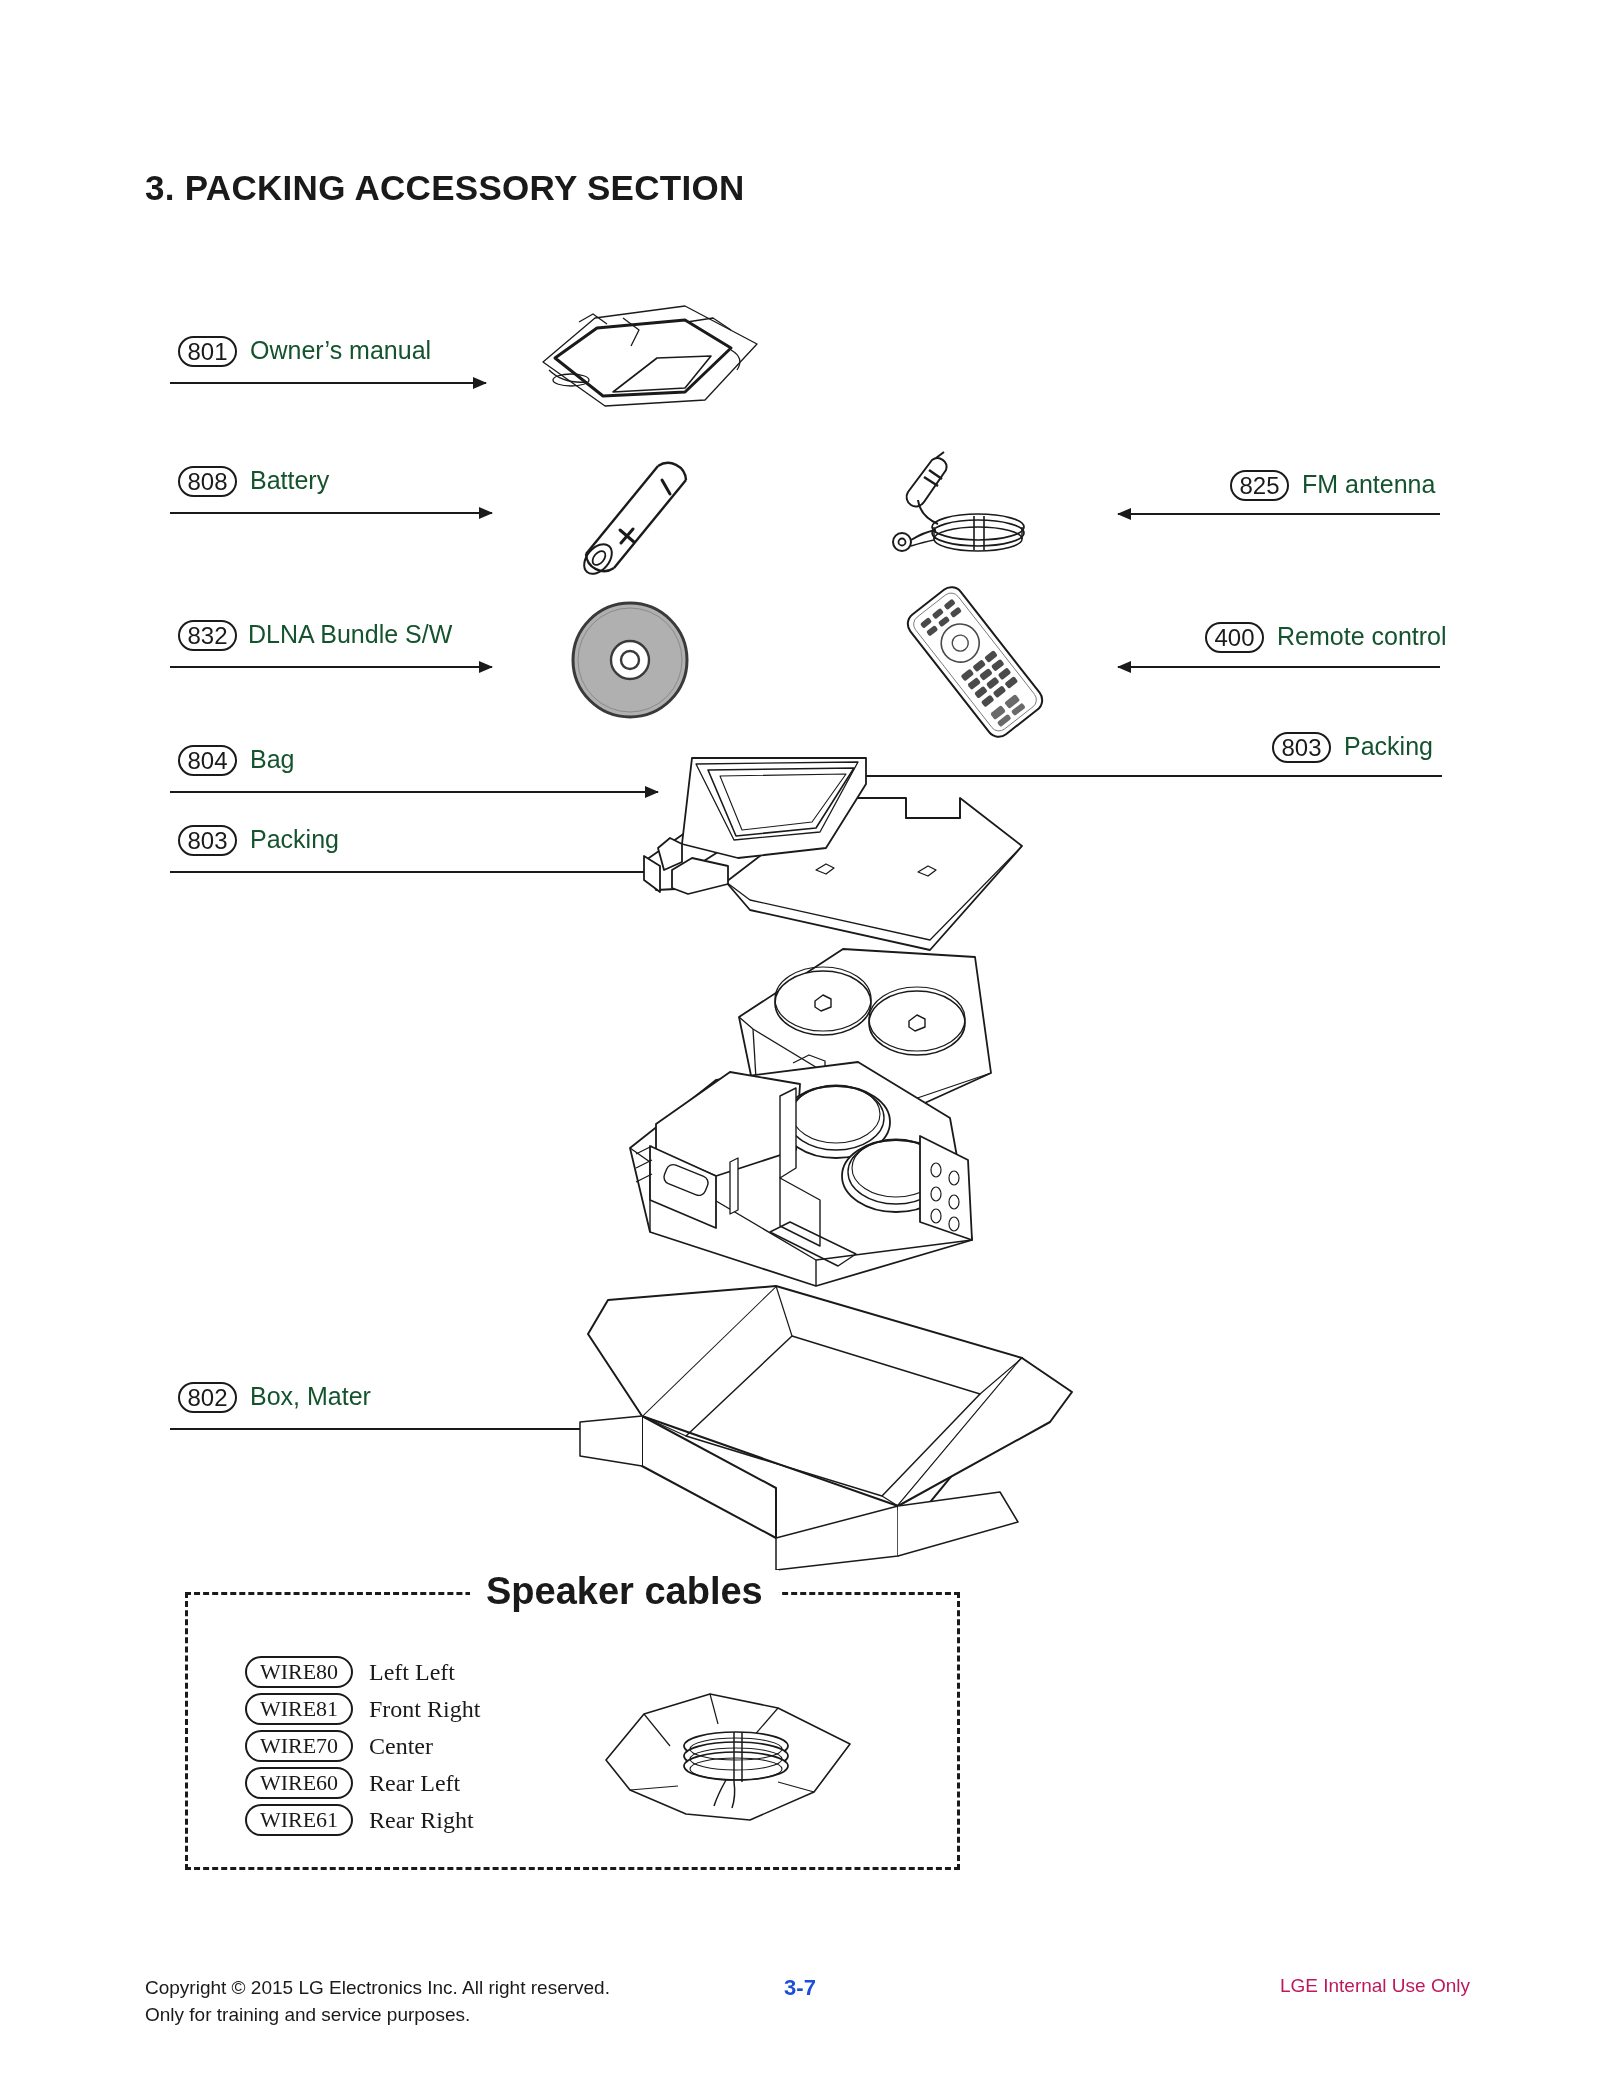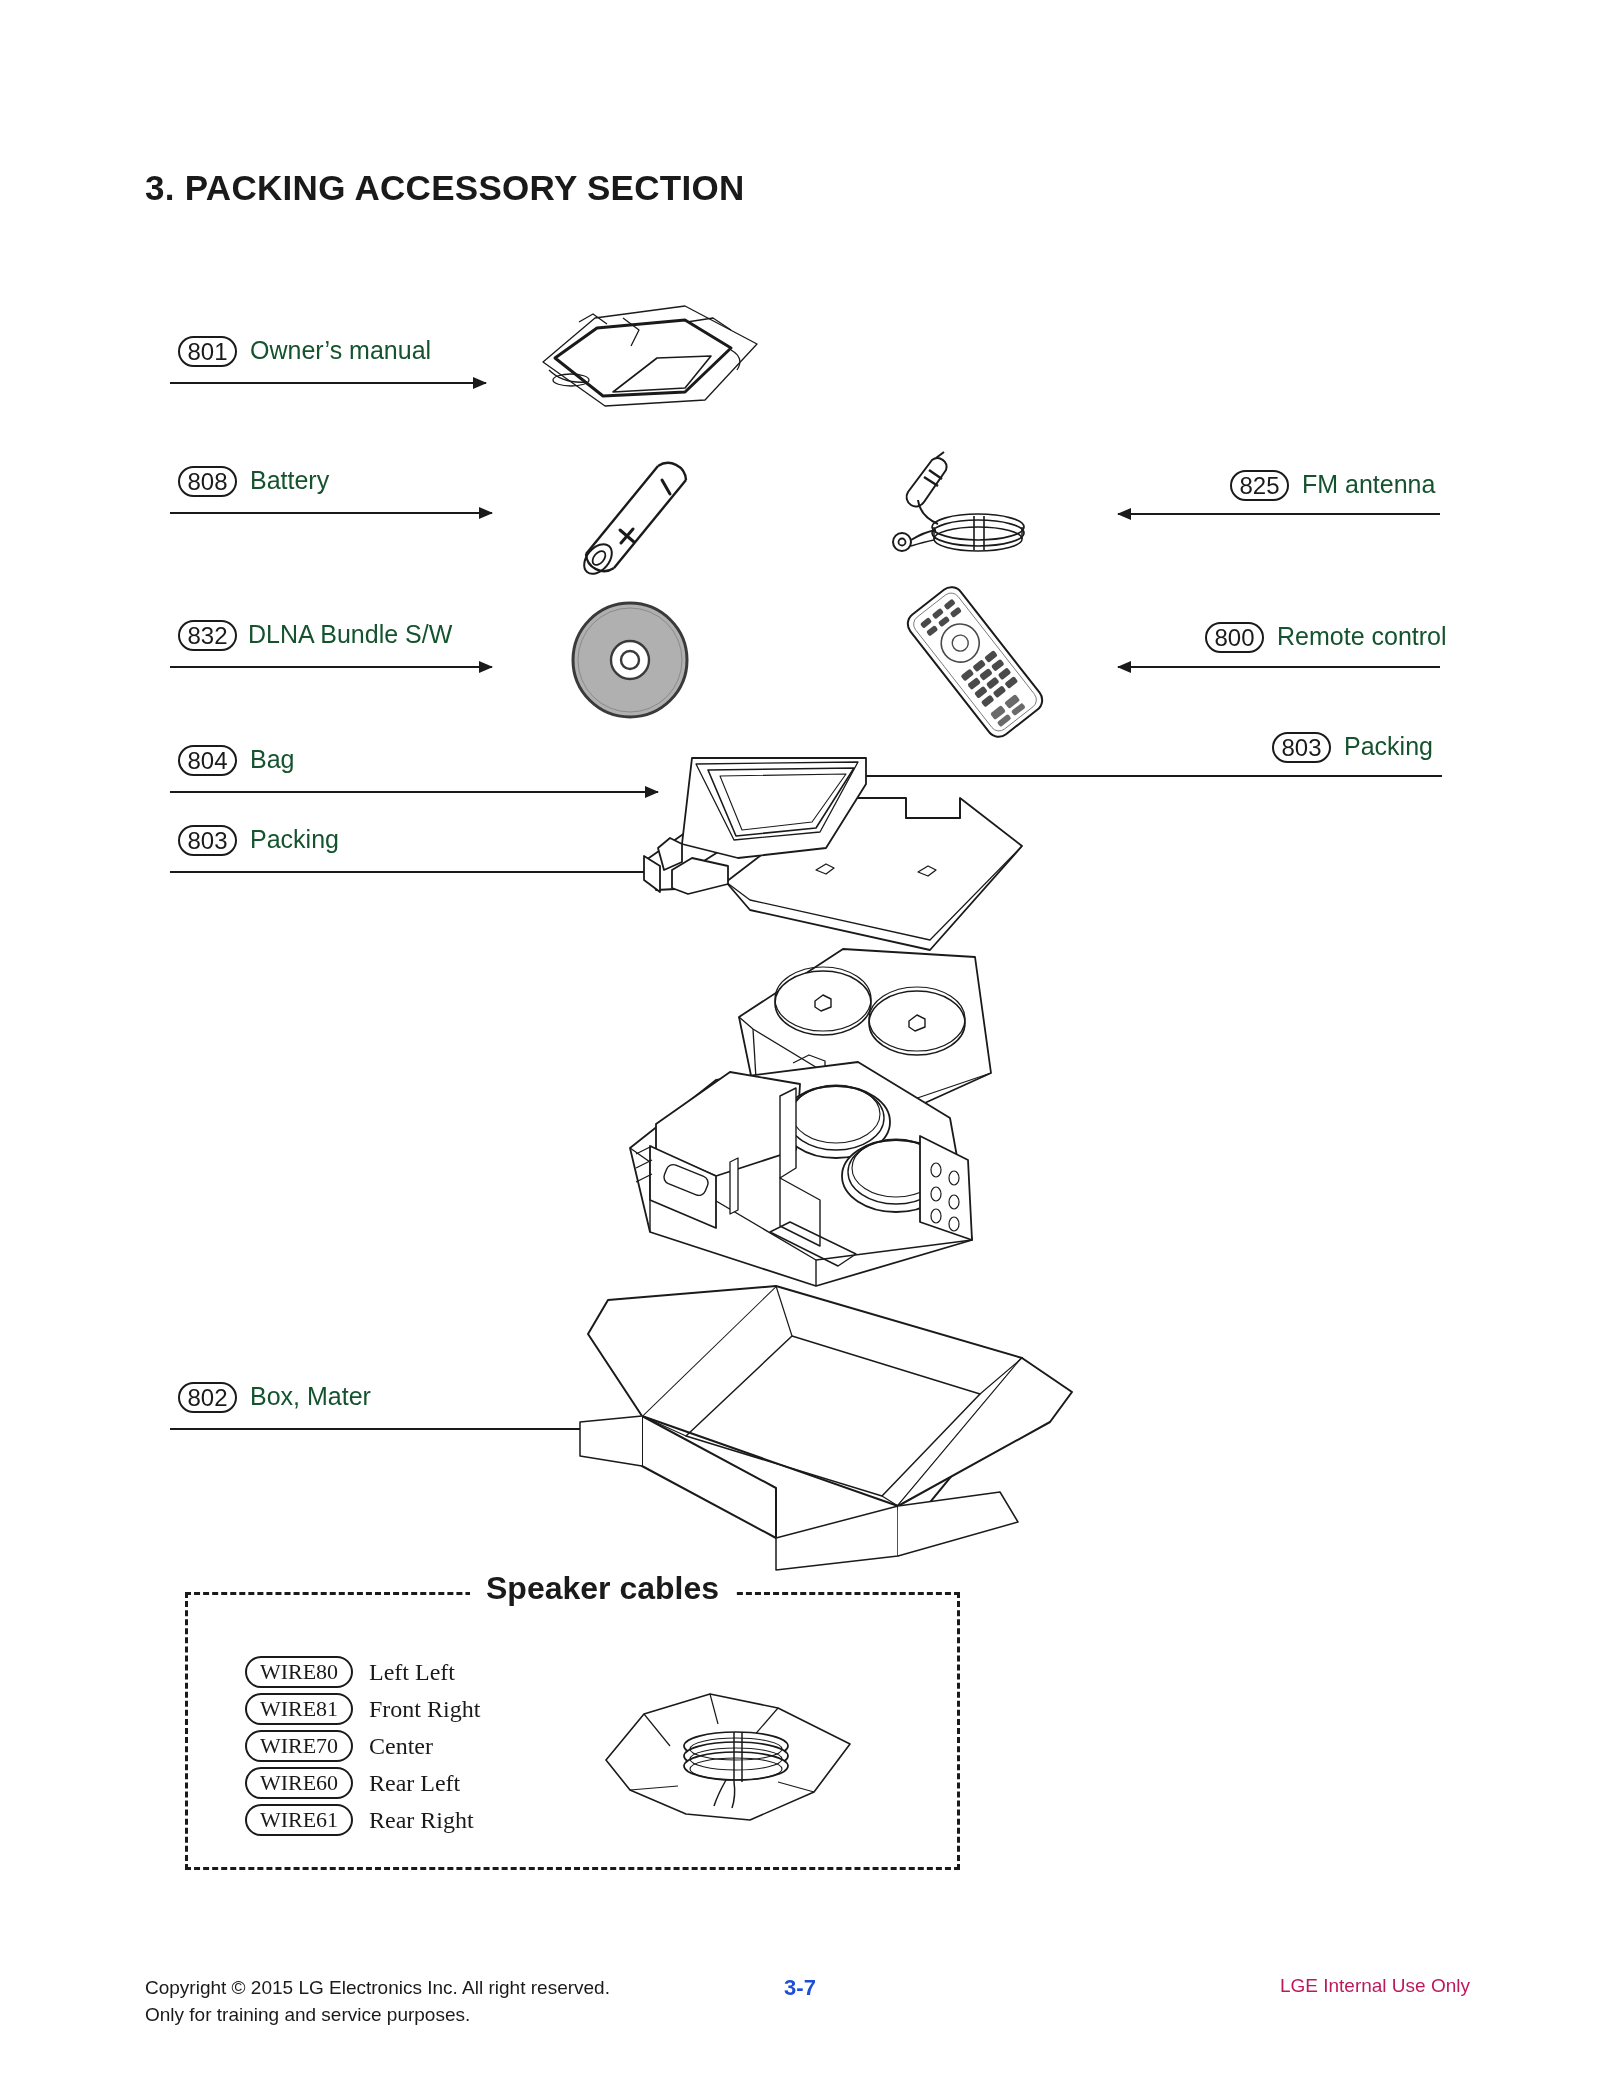--- a/index.html
+++ b/index.html
@@ -110,21 +110,21 @@
     border: 3px dashed #1a1a1a;
     box-sizing: border-box;
     background: transparent;
   }
   #speaker-title {
     position: absolute;
     left: 470px;
     top: 1570px;
     background: #ffffff;
     padding: 0 16px;
-    font-size: 32px;
+    font-size: 38px;
     font-weight: bold;
     color: #1a1a1a;
     white-space: nowrap;
     z-index: 4;
   }
   #wire-list {
     position: absolute;
     left: 245px;
     top: 1655px;
     font-family: Liberation Serif, serif;
@@ -284,21 +284,21 @@
   <div class="art" style="left:570px; top:600px;">
     <svg width="120" height="120" viewBox="0 0 120 120">
       <circle cx="60" cy="60" r="57" fill="#b0b0b0" stroke="#3a3a3a" stroke-width="3"></circle>
       <circle cx="60" cy="60" r="52" fill="none" stroke="#8a8a8a" stroke-width="1"></circle>
       <circle cx="60" cy="60" r="19" fill="#ffffff" stroke="#3a3a3a" stroke-width="2.4"></circle>
       <circle cx="60" cy="60" r="9" fill="#ffffff" stroke="#3a3a3a" stroke-width="2.4"></circle>
     </svg>
   </div>
 
   <div class="callout right-side" style="left:1205px; top:622px;">
-    <span class="tag">800</span>
+    <span class="tag">400</span>
     <span class="clabel">Remote control</span>
   </div>
   <div class="leader" style="left:1118px; top:666px; width:322px;">
     <span class="arrow-l"></span>
   </div>
 
   <div class="art" style="left:895px; top:592px;">
     <svg width="160" height="140" viewBox="0 0 160 140">
       <g transform="rotate(-38 80 70)">
         <rect x="48" y="-6" width="64" height="152" rx="12" ry="12" fill="#ffffff" stroke="#1a1a1a" stroke-width="2"></rect>

